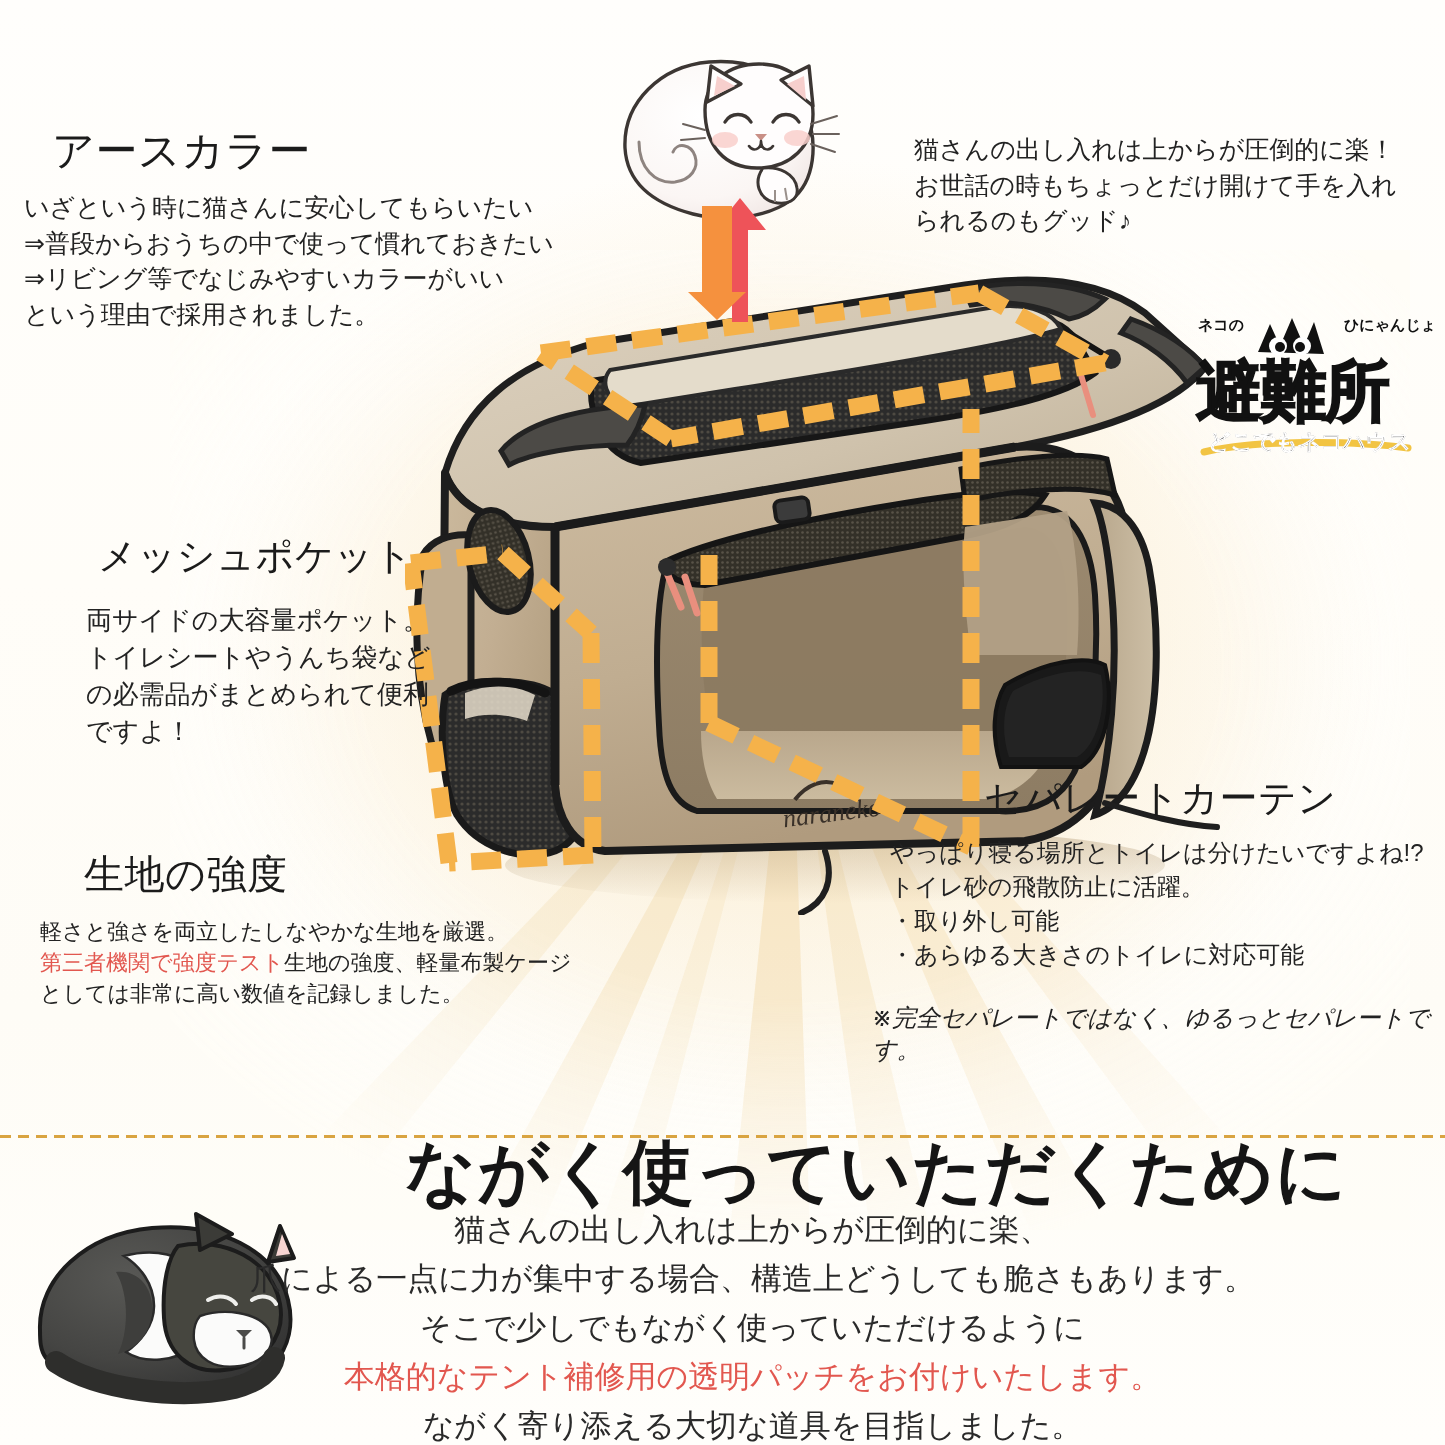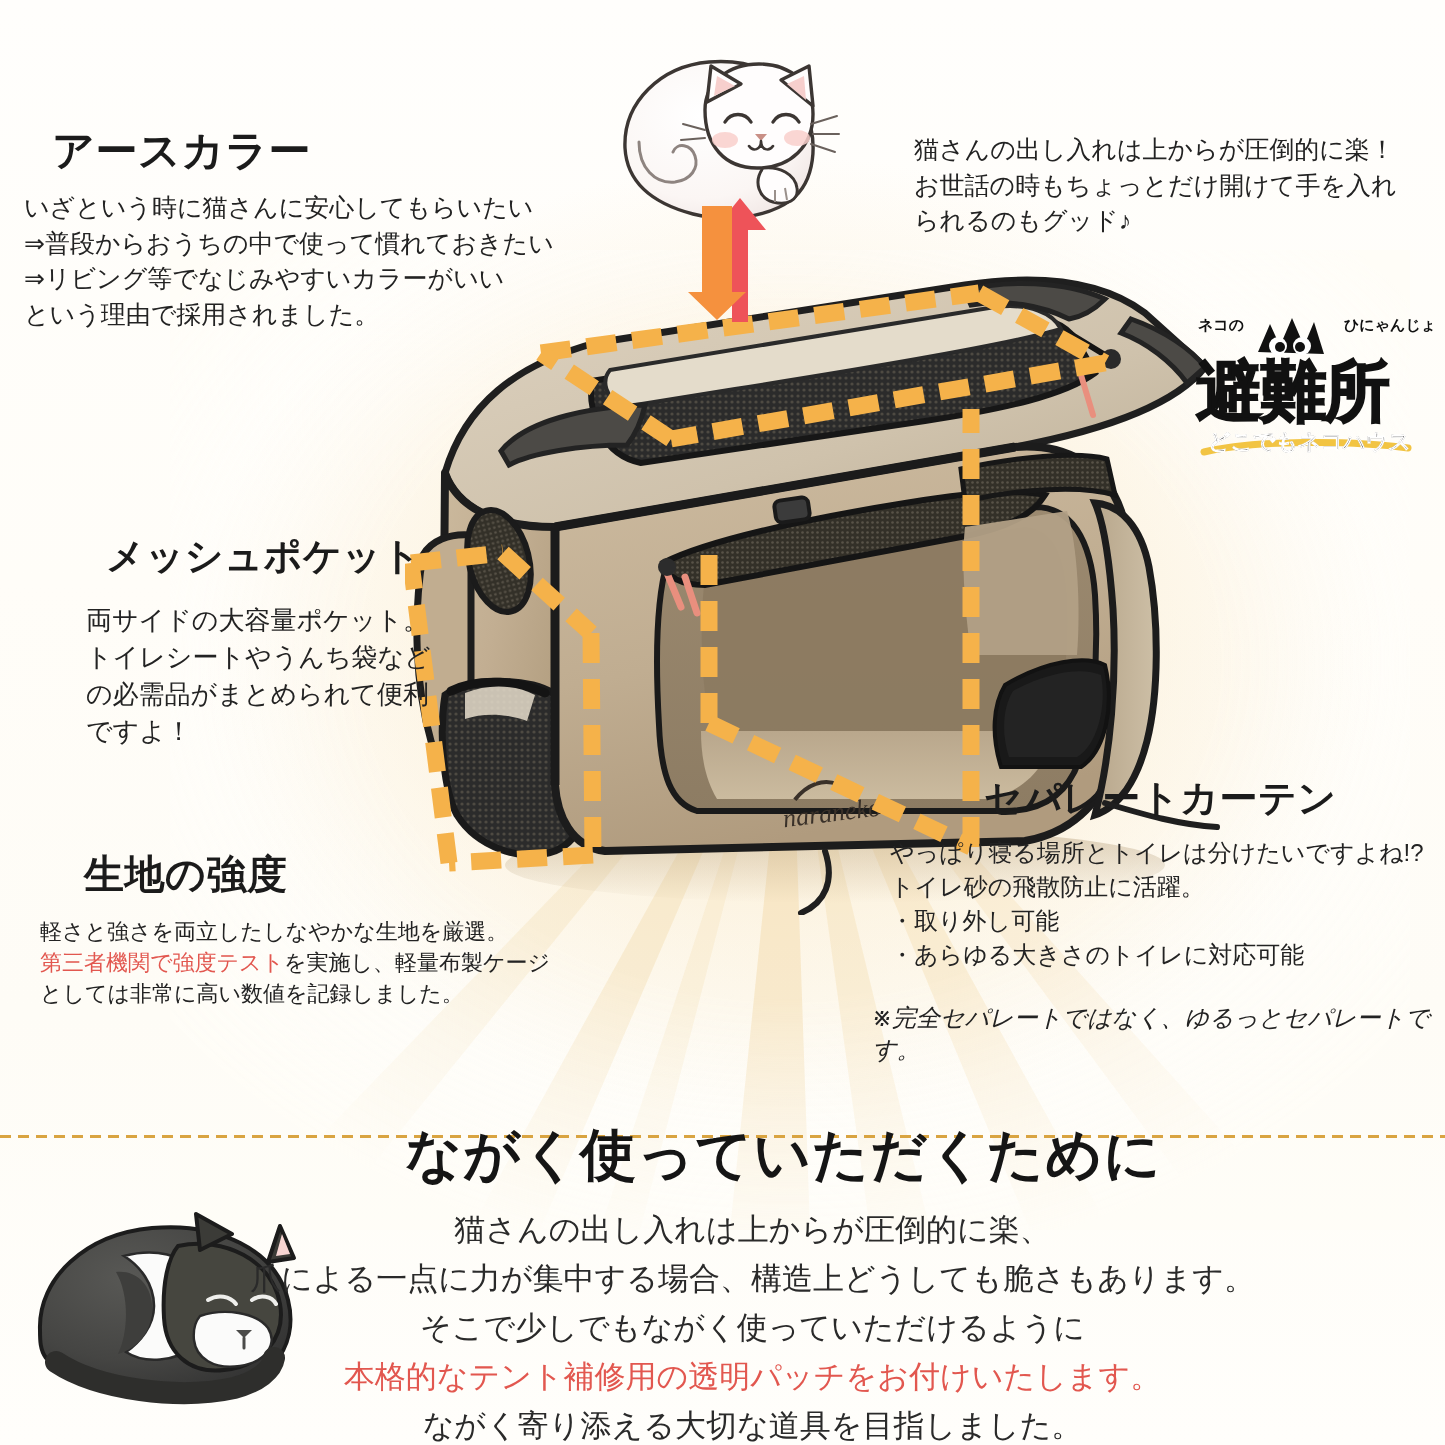--- a/index.html
+++ b/index.html
@@ -23,41 +23,41 @@
 
   
   #rays {
     position: absolute; left: 170px; top: 250px; width: 1240px; height: 980px;
     pointer-events: none;
     opacity: .85;
   }
 
   
   .head {
-    font-weight: bold;
+    font-weight: normal;
     letter-spacing: .5px;
     color: #1b1b1b;
     line-height: 1.1;
   }
   .body-txt {
     line-height: 1.42;
     color: #232323;
     white-space: pre-line;
   }
 
   #blk-earth { position: absolute; left: 24px; top: 128px; width: 560px; }
   #blk-earth .head { font-size: 42px; margin-left: 28px; }
   #blk-earth .body-txt { font-size: 25px; margin-top: 16px; }
 
   #blk-skylight { position: absolute; left: 914px; top: 116px; width: 520px; }
   #blk-skylight .head { font-size: 42px; }
   #blk-skylight .body-txt { font-size: 25px; margin-top: 16px; }
 
   #blk-mesh { position: absolute; left: 70px; top: 536px; width: 420px; }
-  #blk-mesh .head { font-size: 38px; margin-left: 36px; }
+  #blk-mesh .head { font-size: 38px; margin-left: 28px; }
   #blk-mesh .body-txt { font-size: 26px; margin-top: 24px; margin-left: 16px; }
 
   #blk-fabric { position: absolute; left: 40px; top: 852px; width: 620px; }
   #blk-fabric .head { font-size: 40px; margin-left: 44px; }
   #blk-fabric .body-txt { font-size: 22px; margin-top: 20px; }
 
   #blk-curtain { position: absolute; left: 872px; top: 778px; width: 570px; }
   #blk-curtain .head { font-size: 38px; margin-left: 112px; }
   #blk-curtain .body-txt { font-size: 24px; margin-top: 16px; margin-left: 18px; }
   #blk-curtain .note { font-size: 24px; margin-top: 30px; color: #232323; font-style: italic; }
@@ -75,24 +75,24 @@
     position: absolute; left: 0; top: 1134px; width: 1445px; height: 4px;
     background-image: linear-gradient(90deg,#d9a441 0 11px, rgba(0,0,0,0) 11px 18px);
     background-size: 18px 3px;
     background-repeat: repeat-x;
     background-position: 0 1px;
   }
 
   
   #bottom { position: absolute; left: 0; top: 1110px; width: 1445px; height: 335px; }
   #bottom-title {
-    position: absolute; left: 405px; top: 8px;
+    position: absolute; left: 405px; top: 16px;
     font-family: "DejaVu Sans", sans-serif;
     font-weight: bold;
-    font-size: 56px;
+    font-size: 70px;
     letter-spacing: 1px;
     color: #151515;
   }
   #bottom-body {
     position: absolute; left: 0; top: 95px; width: 1445px;
     text-align: center;
     font-family: "DejaVu Serif", "Liberation Serif", serif;
     font-size: 31px;
     line-height: 1.58;
     color: #2a2a2a;
@@ -324,21 +324,21 @@
   <div id="blk-mesh">
     <div class="head">メッシュポケット</div>
     <div class="body-txt">両サイドの大容量ポケット。
 トイレシートやうんち袋など
 の必需品がまとめられて便利
 ですよ！</div>
   </div>
 
   <div id="blk-fabric">
     <div class="head">生地の強度</div>
-    <div class="body-txt"><span>軽さと強さを両立したしなやかな生地を厳選。</span><br><span class="hl-red">第三者機関で強度テスト</span><span>を実施し、軽量布製ケージ</span><br><span>としては非常に高い数値を記録しました。</span></div>
+    <div class="body-txt"><span>軽さと強さを両立したしなやかな生地を厳選。</span><br><span class="hl-red">第三者機関で強度テスト</span><span>生地の強度、軽量布製ケージ</span><br><span>としては非常に高い数値を記録しました。</span></div>
   </div>
 
   <div id="blk-curtain">
     <div class="head">セパレートカーテン</div>
     <div class="body-txt">やっぱり寝る場所とトイレは分けたいですよね!?
 トイレ砂の飛散防止に活躍。
 ・取り外し可能
 ・あらゆる大きさのトイレに対応可能</div>
     <div class="note">※完全セパレートではなく、ゆるっとセパレートです。</div>
   </div>

